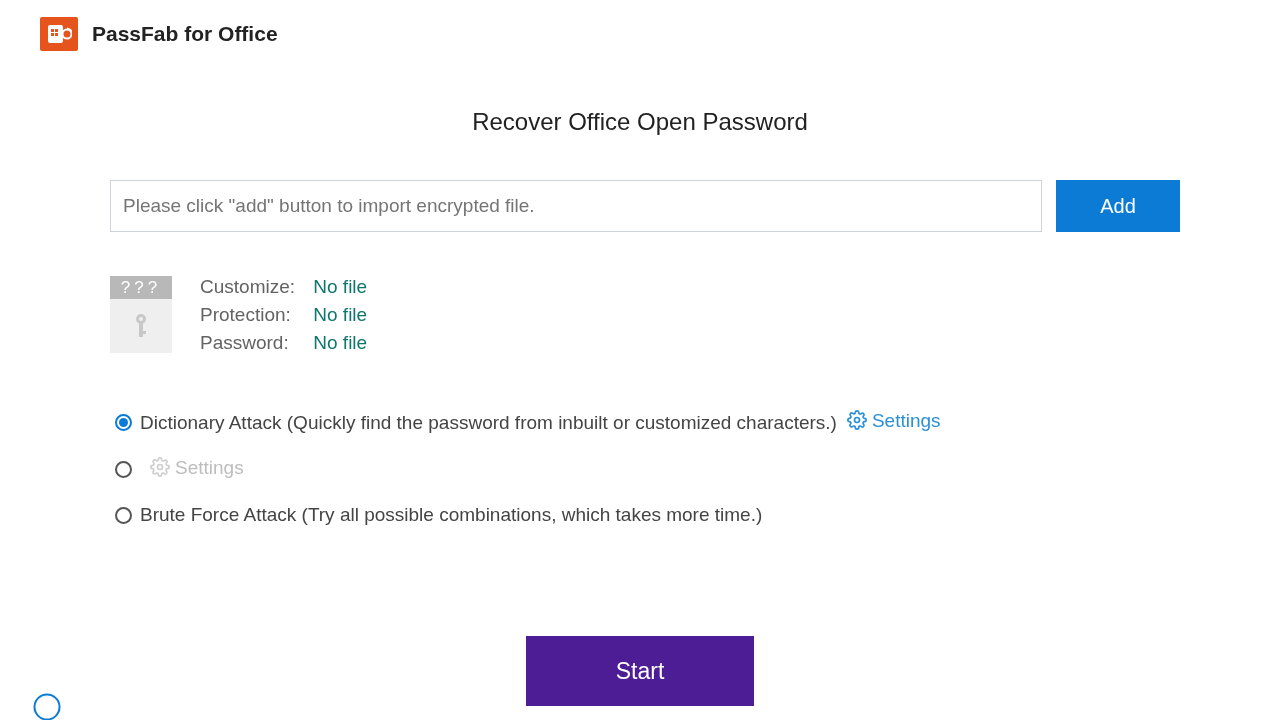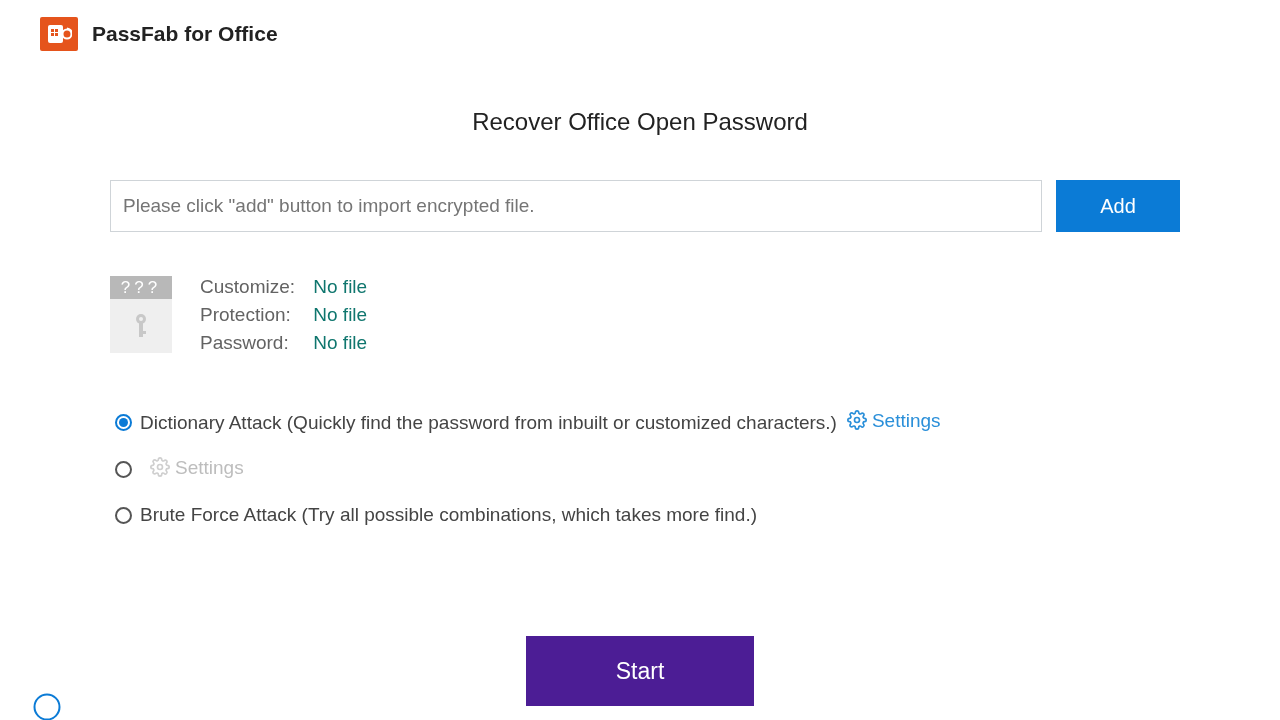--- a/index.html
+++ b/index.html
@@ -231,21 +231,21 @@
           <circle cx="12" cy="12" r="3"></circle>
           <path d="M19.4 15a1.7 1.7 0 0 0 .34 1.87l.06.06a2 2 0 1 1-2.83 2.83l-.06-.06a1.7 1.7 0 0 0-1.87-.34 1.7 1.7 0 0 0-1.04 1.56V21a2 2 0 1 1-4 0v-.09a1.7 1.7 0 0 0-1.11-1.56 1.7 1.7 0 0 0-1.87.34l-.06.06a2 2 0 1 1-2.83-2.83l.06-.06a1.7 1.7 0 0 0 .34-1.87 1.7 1.7 0 0 0-1.56-1.04H3a2 2 0 1 1 0-4h.09a1.7 1.7 0 0 0 1.56-1.11 1.7 1.7 0 0 0-.34-1.87l-.06-.06a2 2 0 1 1 2.83-2.83l.06.06a1.7 1.7 0 0 0 1.87.34H9a1.7 1.7 0 0 0 1.04-1.56V3a2 2 0 1 1 4 0v.09a1.7 1.7 0 0 0 1.04 1.56 1.7 1.7 0 0 0 1.87-.34l.06-.06a2 2 0 1 1 2.83 2.83l-.06.06a1.7 1.7 0 0 0-.34 1.87V9a1.7 1.7 0 0 0 1.56 1.04H21a2 2 0 1 1 0 4h-.09a1.7 1.7 0 0 0-1.56 1.04z"></path>
         </svg>
       </span>
       <span>Settings</span>
     </span>
   </div>
 
   <div class="attack-row">
     <span class="radio"></span>
-    <span class="attack-label">Brute Force Attack (Try all possible combinations, which takes more find.)</span>
+    <span class="attack-label">Brute Force Attack (Try all possible combinations, which takes more time.)</span>
   </div>
 
 </div>
 
 <button class="start-btn">Start</button>
 
 <div class="bottom-left">
   <svg width="30" height="30" viewBox="0 0 24 24" fill="none" stroke="#0b7bd6" stroke-width="1.6">
     <circle cx="12" cy="12" r="10"></circle>
   </svg>

